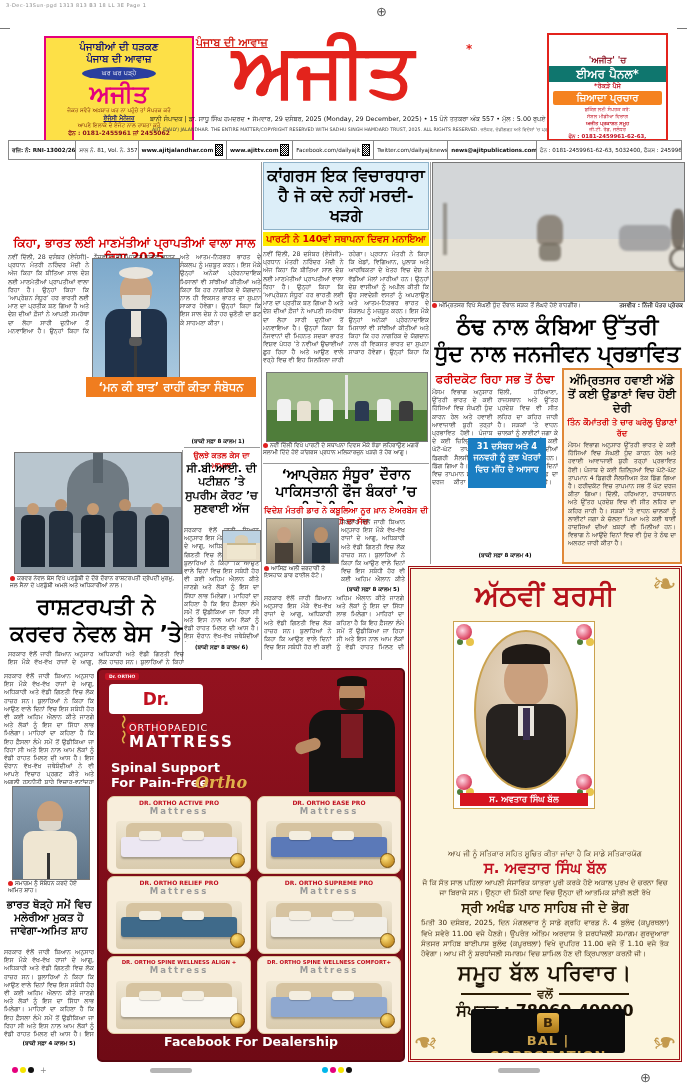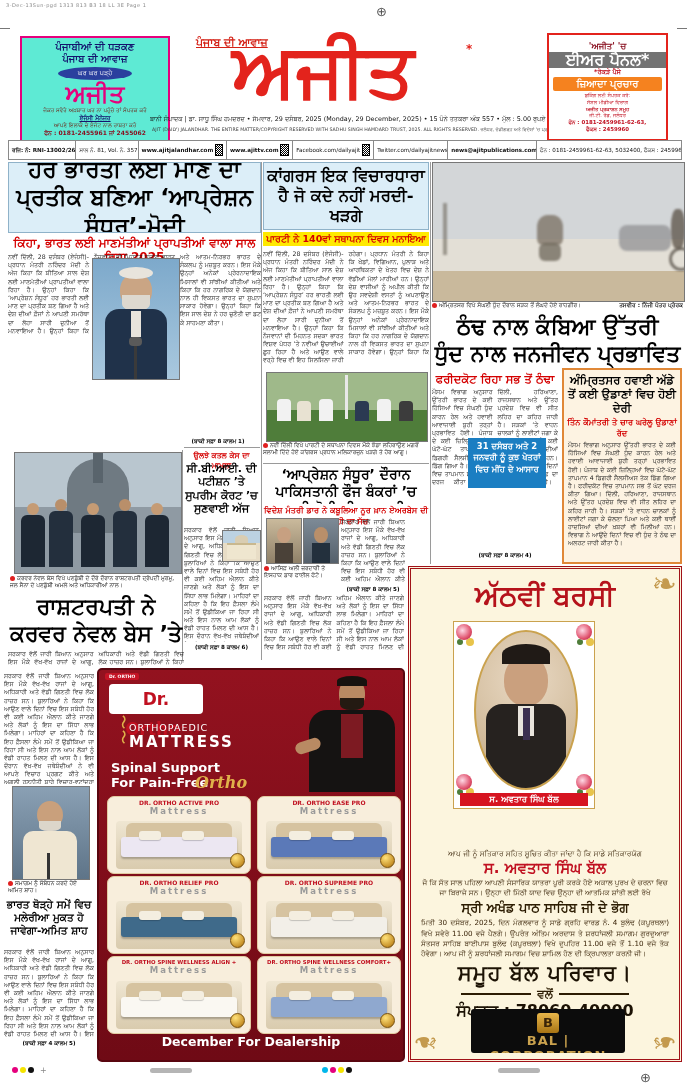--- a/index.html
+++ b/index.html
@@ -41,42 +41,42 @@
 </head>
 <body>
 
 <div class="page">
 
   <div class="abs" style="left:6px;top:2px;font-size:5px;color:#8a8a8a;letter-spacing:.5px;">3-Dec-13Sun-pgd   1313 813 B3   18 LL 3E   Page 1</div>
   <div class="abs" style="left:376px;top:4px;font-size:13px;color:#555;">⊕</div>
   <div class="abs" style="left:0;top:28px;width:10px;height:1px;background:#777;"></div>
   <div class="abs" style="left:677px;top:28px;width:10px;height:1px;background:#777;"></div>
 
-  <div class="abs" style="left:20px;top:36px;width:146px;height:112px;border:2px solid #e5007d;text-align:center;overflow:hidden;background:#5eead4;">
+  <div class="abs" style="left:44px;top:36px;width:146px;height:112px;border:2px solid #e5007d;text-align:center;overflow:hidden;background:#fde047;">
     <div class="b" style="font-size:10px;color:#14146e;margin-top:3px;">ਪੰਜਾਬੀਆਂ ਦੀ ਧੜਕਣ</div>
     <div class="b" style="font-size:10px;color:#14146e;">ਪੰਜਾਬ ਦੀ ਆਵਾਜ਼</div>
     <div style="margin:2px auto;width:74px;height:13px;border-radius:50%;background:#2a3f9e;color:#fff;font-size:6.5px;line-height:13px;">ਘਰ ਘਰ ਪੜ੍ਹੋ</div>
     <div class="b" style="font-size:24px;color:#e5007d;line-height:1.05;">ਅਜੀਤ</div>
     <div style="font-size:5.6px;color:#6e1205;line-height:1.3;padding:0 3px;">ਜੇਕਰ ਸਵੇਰੇ ਅਖ਼ਬਾਰ ਘਰ ਨਾ ਪਹੁੰਚੇ ਤਾਂ ਸੰਪਰਕ ਕਰੋ</div>
     <div class="b" style="font-size:6px;color:#14146e;text-decoration:underline;">ਏਜੰਸੀ ਮੈਨੇਜਰ</div>
     <div style="font-size:5.6px;color:#6e1205;">ਆਪਣੇ ਇਲਾਕੇ ਦੇ ਏਜੰਟ ਨਾਲ ਰਾਬਤਾ ਕਰੋ</div>
     <div class="b" style="font-size:6px;color:#8a1020;">ਫੋਨ : 0181-2455961 ਜਾਂ 2455062</div>
   </div>
 
   <div class="abs b" style="left:196px;top:36px;width:130px;font-size:11px;color:#d42015;text-decoration:underline;">ਪੰਜਾਬ ਦੀ ਆਵਾਜ਼</div>
 
   <div class="abs b ctr" style="left:178px;top:30px;width:290px;height:86px;font-size:74px;line-height:1.1;color:#e3231c;overflow:hidden;">ਅਜੀਤ</div>
   <div class="abs b" style="left:466px;top:42px;font-size:12px;color:#e3231c;">*</div>
 
   <div class="abs ctr" style="left:150px;top:115px;width:412px;font-size:6.4px;color:#111;overflow:hidden;white-space:nowrap;">ਬਾਨੀ ਸੰਪਾਦਕ | ਡਾ. ਸਾਧੂ ਸਿੰਘ ਹਮਦਰਦ • ਸੋਮਵਾਰ, 29 ਦਸੰਬਰ, 2025 (Monday, 29 December, 2025) • 15 ਪੰਨੇ ਤਤਕਰਾ ਅੰਕ 557 • ਮੁੱਲ : 5.00 ਰੁਪਏ (Price ₹. 5.00)</div>
   <div class="abs ctr" style="left:150px;top:127px;width:412px;font-size:4.7px;color:#444;overflow:hidden;white-space:nowrap;">AJIT (DAILY) JALANDHAR. THE ENTIRE MATTER/COPYRIGHT RESERVED WITH SADHU SINGH HAMDARD TRUST, 2025. ALL RIGHTS RESERVED. ਜਲੰਧਰ, ਚੰਡੀਗੜ੍ਹ ਅਤੇ ਵਿਦੇਸ਼ਾਂ 'ਚ ਪ੍ਰਕਾਸ਼ਿਤ</div>
 
   <div class="abs" style="left:547px;top:33px;width:117px;height:104px;border:2px solid #e3231c;text-align:center;overflow:hidden;background:#fff;">
-    <div class="b" style="font-size:8.5px;color:#8a1020;margin-top:6px;">'ਅਜੀਤ' 'ਚ</div>
-    <div class="b" style="background:#737373;color:#fff;font-size:16px;line-height:16px;">ਈਅਰ ਪੈਨਲ*</div>
+    <div class="b" style="font-size:8.5px;color:#8a1020;margin-top:20px;">'ਅਜੀਤ' 'ਚ</div>
+    <div class="b" style="background:#0f766e;color:#fff;font-size:12px;line-height:16px;">ਈਅਰ ਪੈਨਲ*</div>
     <div class="b" style="font-size:6.5px;color:#c01020;">*ਰੋਕੜੇ ਪੈਸੇ</div>
     <div class="b" style="background:#f5821f;color:#fff;font-size:10px;line-height:14px;margin:1px 4px;border-radius:2px;">ਜ਼ਿਆਦਾ ਪ੍ਰਚਾਰ</div>
     <div style="font-size:5px;color:#c01020;line-height:1.35;">ਬੁਕਿੰਗ ਲਈ ਸੰਪਰਕ ਕਰੋ:</div>
     <div style="font-size:5px;color:#c01020;line-height:1.35;">ਸੋਸ਼ਲ ਮੀਡੀਆ ਵਿਭਾਗ</div>
     <div class="b" style="font-size:5px;color:#c01020;line-height:1.35;">ਅਜੀਤ ਪ੍ਰਕਾਸ਼ਨ ਸਮੂਹ</div>
     <div style="font-size:5px;color:#c01020;line-height:1.35;">ਜੀ.ਟੀ. ਰੋਡ, ਜਲੰਧਰ</div>
     <div class="b" style="font-size:5.4px;color:#c01020;">ਫੋਨ : 0181-2459961-62-63,</div>
     <div class="b" style="font-size:5.4px;color:#c01020;">ਫੈਕਸ : 2459960</div>
   </div>
 
@@ -99,34 +99,34 @@
     <div class="cell b">news@ajitpublications.com</div>
     <div class="cell" style="border-right:none;">ਫੋਨ : 0181-2459961-62-63, 5032400, ਫੈਕਸ : 2459960</div>
   </div>
 
   <div class="vr" style="left:261px;top:162px;height:498px;"></div>
   <div class="vr" style="left:430px;top:162px;height:402px;"></div>
   <div class="vr" style="left:182px;top:450px;height:210px;"></div>
   <div class="hr" style="left:184px;top:447px;width:76px;"></div>
   <div class="hr" style="left:263px;top:463px;width:166px;"></div>
 
-  <div class="abs hl" style="left:8px;top:162px;width:253px;height:71px;background:#dceef8;border:1px solid #8fb2c9;font-size:23px;display:flex;align-items:center;justify-content:center;padding:0 2px;box-sizing:border-box;">ਹਰ ਭਾਰਤੀ ਲਈ ਮਾਣ ਦਾ ਪ੍ਰਤੀਕ ਬਣਿਆ ‘ਆਪ੍ਰੇਸ਼ਨ ਸੰਧੂਰ’-ਮੋਦੀ</div>
   <div class="abs kick" style="left:8px;top:236px;width:253px;font-size:12px;">ਕਿਹਾ, ਭਾਰਤ ਲਈ ਮਾਣਮੱਤੀਆਂ ਪ੍ਰਾਪਤੀਆਂ ਵਾਲਾ ਸਾਲ ਰਿਹਾ 2025</div>
   <div class="abs body-txt cols3" style="left:8px;top:253px;width:253px;height:193px;">ਨਵੀਂ ਦਿੱਲੀ, 28 ਦਸੰਬਰ (ਏਜੰਸੀ)-ਪ੍ਰਧਾਨ ਮੰਤਰੀ ਨਰਿੰਦਰ ਮੋਦੀ ਨੇ ਅੱਜ ਕਿਹਾ ਕਿ ਬੀਤਿਆ ਸਾਲ ਦੇਸ਼ ਲਈ ਮਾਣਮੱਤੀਆਂ ਪ੍ਰਾਪਤੀਆਂ ਵਾਲਾ ਰਿਹਾ ਹੈ। ਉਨ੍ਹਾਂ ਕਿਹਾ ਕਿ ‘ਆਪ੍ਰੇਸ਼ਨ ਸੰਧੂਰ’ ਹਰ ਭਾਰਤੀ ਲਈ ਮਾਣ ਦਾ ਪ੍ਰਤੀਕ ਬਣ ਗਿਆ ਹੈ ਅਤੇ ਦੇਸ਼ ਦੀਆਂ ਫ਼ੌਜਾਂ ਨੇ ਆਪਣੀ ਸਮਰੱਥਾ ਦਾ ਲੋਹਾ ਸਾਰੀ ਦੁਨੀਆ ਤੋਂ ਮਨਵਾਇਆ ਹੈ। ਉਨ੍ਹਾਂ ਕਿਹਾ ਕਿ ਨੌਜਵਾਨਾਂ ਦੀ ਮਿਹਨਤ ਸਦਕਾ ਭਾਰਤ ਵਿਸ਼ਵ ਪੱਧਰ ’ਤੇ ਨਵੀਆਂ ਉਚਾਈਆਂ ਛੂਹ ਰਿਹਾ ਹੈ ਅਤੇ ਆਉਣ ਵਾਲੇ ਵਰ੍ਹੇ ਵਿਚ ਵੀ ਇਹ ਸਿਲਸਿਲਾ ਜਾਰੀ ਰਹੇਗਾ। ਪ੍ਰਧਾਨ ਮੰਤਰੀ ਨੇ ਕਿਹਾ ਕਿ ਖੇਡਾਂ, ਵਿਗਿਆਨ, ਪੁਲਾੜ ਅਤੇ ਆਰਥਿਕਤਾ ਦੇ ਖੇਤਰ ਵਿਚ ਦੇਸ਼ ਨੇ ਵੱਡੀਆਂ ਮੱਲਾਂ ਮਾਰੀਆਂ ਹਨ। ਉਨ੍ਹਾਂ ਦੇਸ਼ ਵਾਸੀਆਂ ਨੂੰ ਅਪੀਲ ਕੀਤੀ ਕਿ ਉਹ ਸਵਦੇਸ਼ੀ ਵਸਤਾਂ ਨੂੰ ਅਪਣਾਉਣ ਅਤੇ ਆਤਮ-ਨਿਰਭਰ ਭਾਰਤ ਦੇ ਸੰਕਲਪ ਨੂੰ ਮਜ਼ਬੂਤ ਕਰਨ। ਇਸ ਮੌਕੇ ਉਨ੍ਹਾਂ ਅਨੇਕਾਂ ਪ੍ਰੇਰਨਾਦਾਇਕ ਮਿਸਾਲਾਂ ਵੀ ਸਾਂਝੀਆਂ ਕੀਤੀਆਂ ਅਤੇ ਕਿਹਾ ਕਿ ਹਰ ਨਾਗਰਿਕ ਦੇ ਯੋਗਦਾਨ ਨਾਲ ਹੀ ਵਿਕਸਤ ਭਾਰਤ ਦਾ ਸੁਪਨਾ ਸਾਕਾਰ ਹੋਵੇਗਾ। ਉਨ੍ਹਾਂ ਕਿਹਾ ਕਿ ਇਸ ਸਾਲ ਦੇਸ਼ ਨੇ ਹਰ ਚੁਣੌਤੀ ਦਾ ਡਟ ਕੇ ਸਾਹਮਣਾ ਕੀਤਾ।</div>
 
   <div class="ph" style="left:92px;top:258px;width:86px;height:120px;background:linear-gradient(180deg,#7da9cb,#a9c8de);">
     <div class="abs" style="left:27px;top:14px;width:32px;height:34px;border-radius:50% 50% 45% 45%;background:#caa584;"></div>
     <div class="abs" style="left:26px;top:8px;width:34px;height:12px;border-radius:50%;background:#e8e4dc;"></div>
     <div class="abs" style="left:29px;top:36px;width:28px;height:16px;border-radius:0 0 45% 45%;background:#ddd8cf;"></div>
     <div class="abs" style="left:12px;top:50px;width:62px;height:70px;border-radius:14px 14px 0 0;background:#20324a;"></div>
     <div class="abs" style="left:38px;top:52px;width:10px;height:26px;background:#e8e4dc;"></div>
     <div class="abs" style="left:41px;top:84px;width:3px;height:36px;background:#3a3a3a;"></div>
     <div class="abs" style="left:36px;top:78px;width:13px;height:9px;border-radius:4px;background:#5a5a5a;"></div>
   </div>
 
+  <div class="abs b ctr" style="left:86px;top:377px;width:170px;height:20px;background:#f07d1f;color:#fff;font-size:11.5px;line-height:20px;overflow:hidden;">‘ਮਨ ਕੀ ਬਾਤ’ ਰਾਹੀਂ ਕੀਤਾ ਸੰਬੋਧਨ</div>
   <div class="abs endnote" style="left:176px;top:438px;width:84px;">(ਬਾਕੀ ਸਫ਼ਾ 8 ਕਾਲਮ 1)</div>
 
   <div class="ph" style="left:14px;top:452px;width:166px;height:120px;background:linear-gradient(180deg,#b9c6cf 0 45%,#8f9aa3 45% 100%);">
     <div class="abs" style="left:52px;top:6px;width:62px;height:74px;border-radius:30px 30px 8px 8px;background:#6f7a82;"></div>
     <div class="abs" style="left:78px;top:0;width:10px;height:30px;background:#59646c;"></div>
     <div class="abs" style="left:6px;top:62px;width:24px;height:52px;border-radius:6px 6px 0 0;background:#1d2733;"></div>
     <div class="abs" style="left:34px;top:58px;width:24px;height:56px;border-radius:6px 6px 0 0;background:#232f3d;"></div>
     <div class="abs" style="left:66px;top:62px;width:24px;height:52px;border-radius:6px 6px 0 0;background:#1d2733;"></div>
     <div class="abs" style="left:98px;top:58px;width:24px;height:56px;border-radius:6px 6px 0 0;background:#232f3d;"></div>
     <div class="abs" style="left:130px;top:62px;width:24px;height:52px;border-radius:6px 6px 0 0;background:#1d2733;"></div>
@@ -199,21 +199,21 @@
     <div class="abs" style="left:10px;top:40px;width:4px;height:52px;background:rgba(110,104,94,.6);filter:blur(1px);"></div>
   </div>
   <div class="abs cap" style="left:432px;top:302px;width:251px;height:10px;display:flex;justify-content:space-between;">
     <span><span class="bullet"></span><span>ਅੰਮ੍ਰਿਤਸਰ ਵਿਖੇ ਸੰਘਣੀ ਧੁੰਦ ਦੌਰਾਨ ਸੜਕ ਤੋਂ ਲੰਘਦੇ ਹੋਏ ਰਾਹਗੀਰ।</span></span>
     <span class="b">ਤਸਵੀਰ : ਨਿੱਜੀ ਪੱਤਰ ਪ੍ਰੇਰਕ</span>
   </div>
   <div class="abs hl" style="left:432px;top:314px;width:251px;height:27px;font-size:22px;">ਠੰਢ ਨਾਲ ਕੰਬਿਆ ਉੱਤਰੀ ਭਾਰਤ</div>
   <div class="abs hl" style="left:432px;top:341px;width:251px;height:27px;font-size:22px;">ਧੁੰਦ ਨਾਲ ਜਨਜੀਵਨ ਪ੍ਰਭਾਵਿਤ</div>
   <div class="abs kick" style="left:432px;top:372px;width:126px;font-size:11.5px;">ਫਰੀਦਕੋਟ ਰਿਹਾ ਸਭ ਤੋਂ ਠੰਢਾ</div>
   <div class="abs body-txt cols2" style="left:432px;top:388px;width:126px;height:162px;">ਮੌਸਮ ਵਿਭਾਗ ਅਨੁਸਾਰ ਉੱਤਰੀ ਭਾਰਤ ਦੇ ਕਈ ਹਿੱਸਿਆਂ ਵਿਚ ਸੰਘਣੀ ਧੁੰਦ ਕਾਰਨ ਰੇਲ ਅਤੇ ਹਵਾਈ ਆਵਾਜਾਈ ਬੁਰੀ ਤਰ੍ਹਾਂ ਪ੍ਰਭਾਵਿਤ ਹੋਈ। ਪੰਜਾਬ ਦੇ ਕਈ ਜ਼ਿਲ੍ਹਿਆਂ ਵਿਚ ਘੱਟੋ-ਘੱਟ ਤਾਪਮਾਨ 4 ਡਿਗਰੀ ਸੈਲਸੀਅਸ ਤੱਕ ਡਿੱਗ ਗਿਆ ਹੈ। ਫਰੀਦਕੋਟ ਵਿਚ ਤਾਪਮਾਨ ਸਭ ਤੋਂ ਘੱਟ ਦਰਜ ਕੀਤਾ ਗਿਆ। ਦਿੱਲੀ, ਹਰਿਆਣਾ, ਰਾਜਸਥਾਨ ਅਤੇ ਉੱਤਰ ਪ੍ਰਦੇਸ਼ ਵਿਚ ਵੀ ਸੀਤ ਲਹਿਰ ਦਾ ਕਹਿਰ ਜਾਰੀ ਹੈ। ਸੜਕਾਂ ’ਤੇ ਵਾਹਨ ਚਾਲਕਾਂ ਨੂੰ ਲਾਈਟਾਂ ਜਗਾ ਕੇ ਚੱਲਣਾ ਪਿਆ ਅਤੇ ਕਈ ਥਾਈਂ ਹਾਦਸਿਆਂ ਦੀਆਂ ਖ਼ਬਰਾਂ ਵੀ ਮਿਲੀਆਂ ਹਨ। ਵਿਭਾਗ ਨੇ ਆਉਂਦੇ ਦਿਨਾਂ ਵਿਚ ਵੀ ਧੁੰਦ ਤੇ ਠੰਢ ਦਾ ਅਲਰਟ ਜਾਰੀ ਕੀਤਾ ਹੈ।</div>
-  <div class="abs b ctr" style="left:468px;top:438px;width:78px;height:50px;background:#1b7ec2;color:#fff;font-size:8.4px;line-height:1.35;padding:3px;box-sizing:border-box;overflow:hidden;">31 ਦਸੰਬਰ ਅਤੇ 2 ਜਨਵਰੀ ਨੂੰ ਕੁਝ ਖੇਤਰਾਂ ਵਿਚ ਮੀਂਹ ਦੇ ਆਸਾਰ</div>
+  <div class="abs b ctr" style="left:468px;top:438px;width:78px;height:50px;background:#1b7ec2;color:#fff;font-size:8.4px;line-height:1.35;padding:3px;box-sizing:border-box;overflow:hidden;">31 ਦਸੰਬਰ ਅਤੇ 4 ਜਨਵਰੀ ਨੂੰ ਕੁਝ ਖੇਤਰਾਂ ਵਿਚ ਮੀਂਹ ਦੇ ਆਸਾਰ</div>
   <div class="abs endnote" style="left:460px;top:552px;width:90px;">(ਬਾਕੀ ਸਫ਼ਾ 8 ਕਾਲਮ 4)</div>
 
   <div class="abs" style="left:562px;top:368px;width:120px;height:196px;background:#fdf3e2;border:2px solid #e08838;box-sizing:border-box;overflow:hidden;">
     <div class="hl" style="font-size:11.5px;margin:3px 2px 0;">ਅੰਮ੍ਰਿਤਸਰ ਹਵਾਈ ਅੱਡੇ ਤੋਂ ਕਈ ਉਡਾਣਾਂ ਵਿਚ ਹੋਈ ਦੇਰੀ</div>
     <div class="kick" style="font-size:8.2px;margin:2px 2px;">ਤਿੰਨ ਕੌਮਾਂਤਰੀ ਤੇ ਚਾਰ ਘਰੇਲੂ ਉਡਾਣਾਂ ਰੱਦ</div>
     <div class="body-txt" style="margin:1px 4px;height:116px;">ਮੌਸਮ ਵਿਭਾਗ ਅਨੁਸਾਰ ਉੱਤਰੀ ਭਾਰਤ ਦੇ ਕਈ ਹਿੱਸਿਆਂ ਵਿਚ ਸੰਘਣੀ ਧੁੰਦ ਕਾਰਨ ਰੇਲ ਅਤੇ ਹਵਾਈ ਆਵਾਜਾਈ ਬੁਰੀ ਤਰ੍ਹਾਂ ਪ੍ਰਭਾਵਿਤ ਹੋਈ। ਪੰਜਾਬ ਦੇ ਕਈ ਜ਼ਿਲ੍ਹਿਆਂ ਵਿਚ ਘੱਟੋ-ਘੱਟ ਤਾਪਮਾਨ 4 ਡਿਗਰੀ ਸੈਲਸੀਅਸ ਤੱਕ ਡਿੱਗ ਗਿਆ ਹੈ। ਫਰੀਦਕੋਟ ਵਿਚ ਤਾਪਮਾਨ ਸਭ ਤੋਂ ਘੱਟ ਦਰਜ ਕੀਤਾ ਗਿਆ। ਦਿੱਲੀ, ਹਰਿਆਣਾ, ਰਾਜਸਥਾਨ ਅਤੇ ਉੱਤਰ ਪ੍ਰਦੇਸ਼ ਵਿਚ ਵੀ ਸੀਤ ਲਹਿਰ ਦਾ ਕਹਿਰ ਜਾਰੀ ਹੈ। ਸੜਕਾਂ ’ਤੇ ਵਾਹਨ ਚਾਲਕਾਂ ਨੂੰ ਲਾਈਟਾਂ ਜਗਾ ਕੇ ਚੱਲਣਾ ਪਿਆ ਅਤੇ ਕਈ ਥਾਈਂ ਹਾਦਸਿਆਂ ਦੀਆਂ ਖ਼ਬਰਾਂ ਵੀ ਮਿਲੀਆਂ ਹਨ। ਵਿਭਾਗ ਨੇ ਆਉਂਦੇ ਦਿਨਾਂ ਵਿਚ ਵੀ ਧੁੰਦ ਤੇ ਠੰਢ ਦਾ ਅਲਰਟ ਜਾਰੀ ਕੀਤਾ ਹੈ।</div>
   </div>
 
   <div class="abs" style="left:408px;top:566px;width:274px;height:496px;background:#fcf5de;border:3px double #a01218;box-sizing:border-box;overflow:hidden;text-align:center;">
     <div class="orn" style="right:2px;top:0;">❧</div>
@@ -332,21 +332,21 @@
       <div class="t1" style="font-size:5.4px;">DR. ORTHO SPINE WELLNESS COMFORT+</div>
       <div class="t2">Mattress</div>
       <div class="bed">
           <div class="hb"></div>
           <div class="mat" style="background:#8fa8cf;"></div>
           <div class="pl1"></div>
           <div class="pl2"></div>
         </div>
       <div class="badge"></div>
     </div>
-    <div class="abs b ctr" style="left:0;top:364px;width:100%;color:#fff;font-size:12.5px;">December For Dealership</div>
+    <div class="abs b ctr" style="left:0;top:364px;width:100%;color:#fff;font-size:12.5px;">Facebook For Dealership</div>
   </div>
 
   <div class="abs" style="left:40px;top:1066px;font-size:8px;color:#888;">+</div>
   <div class="dot" style="left:12px;top:1067px;background:#e5007d;"></div>
   <div class="dot" style="left:20px;top:1067px;background:#f5e400;"></div>
   <div class="dot" style="left:28px;top:1067px;background:#111;"></div>
   <div class="abs" style="left:150px;top:1068px;width:42px;height:5px;background:#b5b5b5;border-radius:3px;"></div>
   <div class="dot" style="left:322px;top:1067px;background:#00b7eb;"></div>
   <div class="dot" style="left:330px;top:1067px;background:#e5007d;"></div>
   <div class="dot" style="left:338px;top:1067px;background:#f5e400;"></div>

